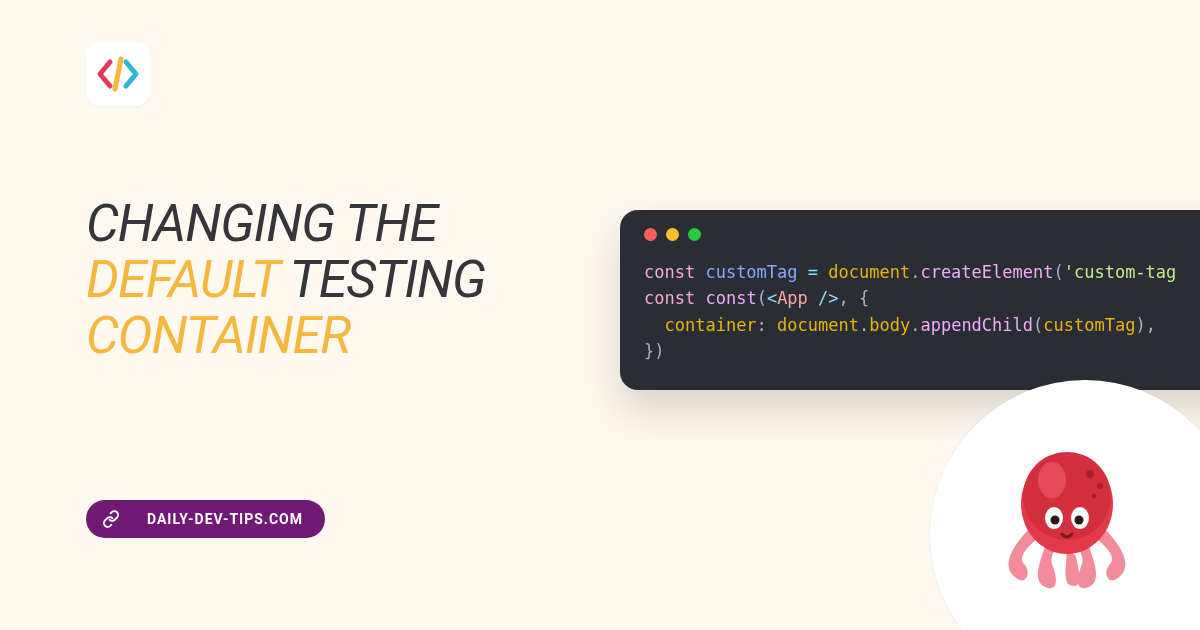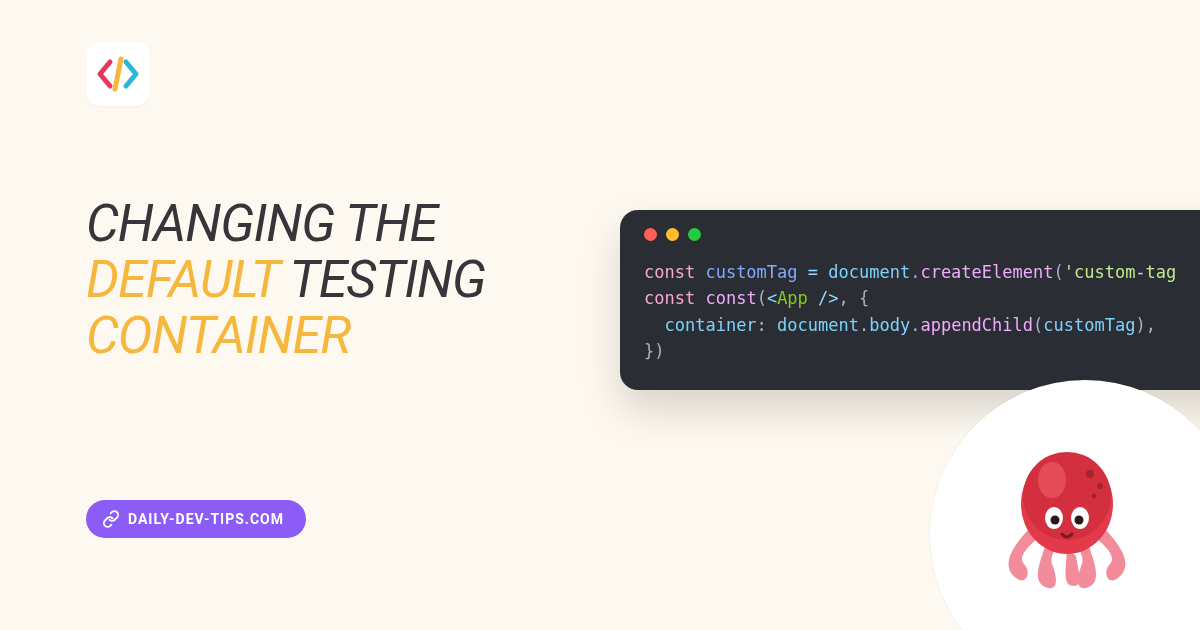--- a/index.html
+++ b/index.html
@@ -37,22 +37,22 @@
     text-transform: uppercase;
   }
   .headline .dark { color: #35353a; }
   .headline .accent { color: #f6b73e; }
   .site-pill {
     position: absolute;
     left: 86px;
     top: 500px;
     display: inline-flex;
     align-items: center;
-    gap: 8px;
-    background: #8b5cf6;
+    gap: 27px;
+    background: #701a75;
     color: #ffffff;
     border-radius: 999px;
     padding: 10px 22px 10px 16px;
     font-weight: 700;
     letter-spacing: 1px;
     font-size: 14px;
     text-transform: uppercase;
   }
   .site-pill svg { display: block; }
   .code-window {
@@ -78,25 +78,25 @@
     width: 13px; height: 13px; border-radius: 50%;
     display: inline-block;
   }
   .tl-red { background: #ff5f56; }
   .tl-yellow { background: #ffbd2e; }
   .tl-green { background: #27c93f; }
   .code-line { white-space: pre; }
   .tok-kw { color: #f9a8d4; }
   .tok-var { color: #82aaff; }
   .tok-op { color: #89ddff; }
-  .tok-obj { color: #7dd3fc; }
+  .tok-obj { color: #eab308; }
   .tok-fn { color: #f0abfc; }
   .tok-str { color: #c3e88d; }
   .tok-punc { color: #a9b1c0; }
-  .tok-jsx { color: #84cc16; }
+  .tok-jsx { color: #fca5a5; }
   .mascot-circle {
     position: absolute;
     right: -40px;
     bottom: -60px;
     width: 310px;
     height: 310px;
     background: #ffffff;
     border-radius: 50%;
     display: flex;
     align-items: center;

